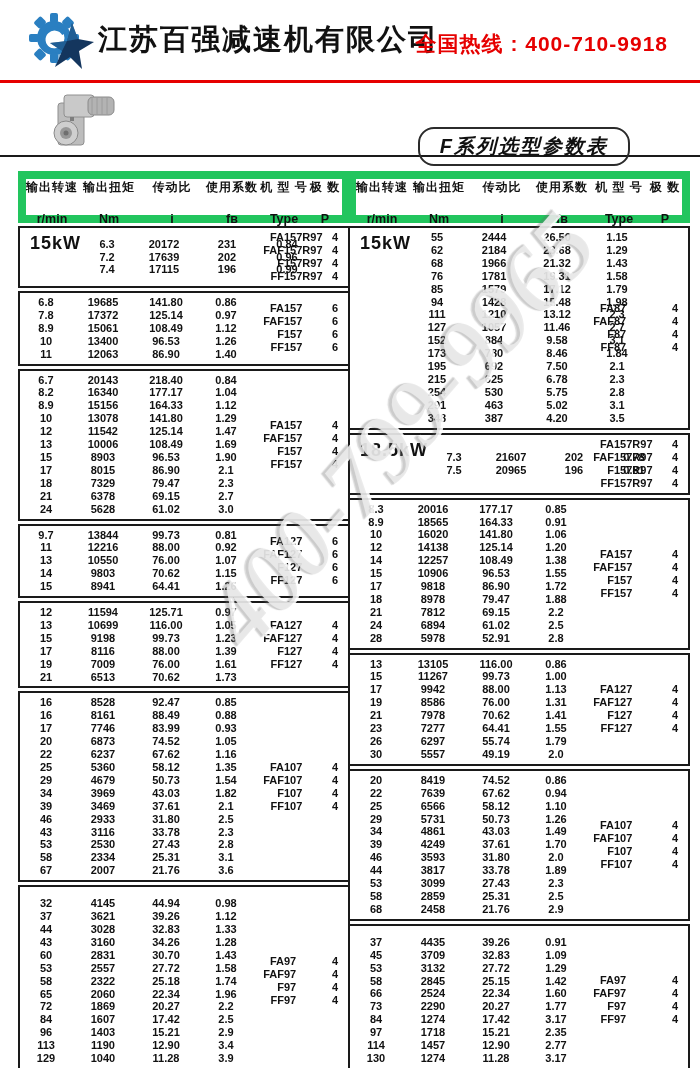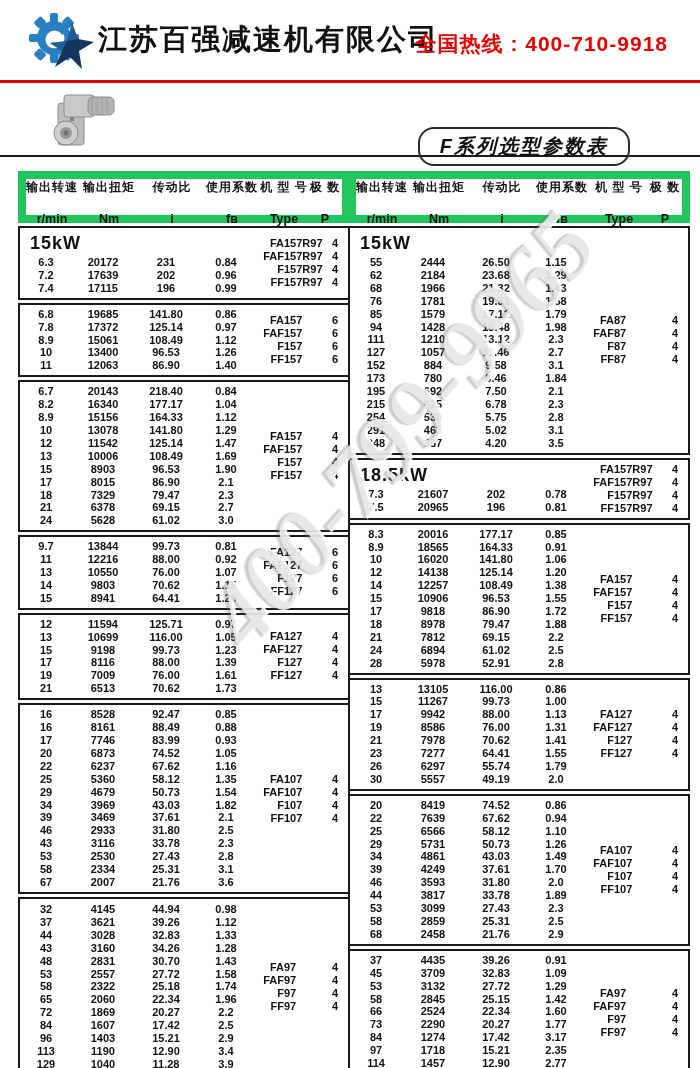--- a/index.html
+++ b/index.html
@@ -24,21 +24,21 @@
   .col { display:flex; flex-direction:column; gap:3px; height:906px; }
   .col.left  { width:332px; }
   .col.right { width:342px; margin-left:-2px; }
   .thead { flex:none; border:8px solid #22c55e; height:52px; display:grid;
            grid-template-columns:52px 62px 64px 56px 1fr 34px; align-items:center; }
   .th { text-align:center; }
   .th-cn { font-size:12px; font-weight:700; letter-spacing:1px; }
   .th-en { font-size:12.5px; font-weight:700; margin-top:16px; }
   .group { flex:0 0 auto; border:2px solid #1a1a1a; display:flex; padding:3px 0; min-height:0; }
   .col .group:last-child { flex:1 1 auto; overflow:hidden; }
-  .gleft { width:234px; flex:none; display:flex; flex-direction:column; }
+  .gleft { width:234px; flex:none; display:flex; flex-direction:row; }
   .ktitle { flex:none; font-size:18px; font-weight:700; letter-spacing:1px; padding:2px 0 2px 10px; }
   .rows { flex:1; display:grid; grid-template-columns:52px 62px 64px 56px; align-content:center; }
   .rowc { display:contents; }
   .cell { text-align:center; font-size:11px; font-weight:700; line-height:12.9px; white-space:nowrap; }
   .gright { flex:1; display:flex; flex-direction:column; justify-content:center; padding:0 2px 0 4px; }
   .trow { display:flex; align-items:baseline; font-size:11px; font-weight:700; line-height:13px; white-space:nowrap; }
   .tpre { width:26px; flex:none;text-align:right; }
   .tmod { flex:1; }
   .tpol { width:22px; flex:none; text-align:center; }
   
@@ -335,21 +335,21 @@
           </div>
         </div>
       </div>
       <div class="group">
         <div class="gleft">
           <div class="rows">
             <div class="rowc"><div class="cell">32</div><div class="cell">4145</div><div class="cell">44.94</div><div class="cell">0.98</div></div>
             <div class="rowc"><div class="cell">37</div><div class="cell">3621</div><div class="cell">39.26</div><div class="cell">1.12</div></div>
             <div class="rowc"><div class="cell">44</div><div class="cell">3028</div><div class="cell">32.83</div><div class="cell">1.33</div></div>
             <div class="rowc"><div class="cell">43</div><div class="cell">3160</div><div class="cell">34.26</div><div class="cell">1.28</div></div>
-            <div class="rowc"><div class="cell">48</div><div class="cell">2831</div><div class="cell">30.70</div><div class="cell">1.43</div></div>
+            <div class="rowc"><div class="cell">60</div><div class="cell">2831</div><div class="cell">30.70</div><div class="cell">1.43</div></div>
             <div class="rowc"><div class="cell">53</div><div class="cell">2557</div><div class="cell">27.72</div><div class="cell">1.58</div></div>
             <div class="rowc"><div class="cell">58</div><div class="cell">2322</div><div class="cell">25.18</div><div class="cell">1.74</div></div>
             <div class="rowc"><div class="cell">65</div><div class="cell">2060</div><div class="cell">22.34</div><div class="cell">1.96</div></div>
             <div class="rowc"><div class="cell">72</div><div class="cell">1869</div><div class="cell">20.27</div><div class="cell">2.2</div></div>
             <div class="rowc"><div class="cell">84</div><div class="cell">1607</div><div class="cell">17.42</div><div class="cell">2.5</div></div>
             <div class="rowc"><div class="cell">96</div><div class="cell">1403</div><div class="cell">15.21</div><div class="cell">2.9</div></div>
             <div class="rowc"><div class="cell">113</div><div class="cell">1190</div><div class="cell">12.90</div><div class="cell">3.4</div></div>
             <div class="rowc"><div class="cell">129</div><div class="cell">1040</div><div class="cell">11.28</div><div class="cell">3.9</div></div>
           </div>
         </div>

